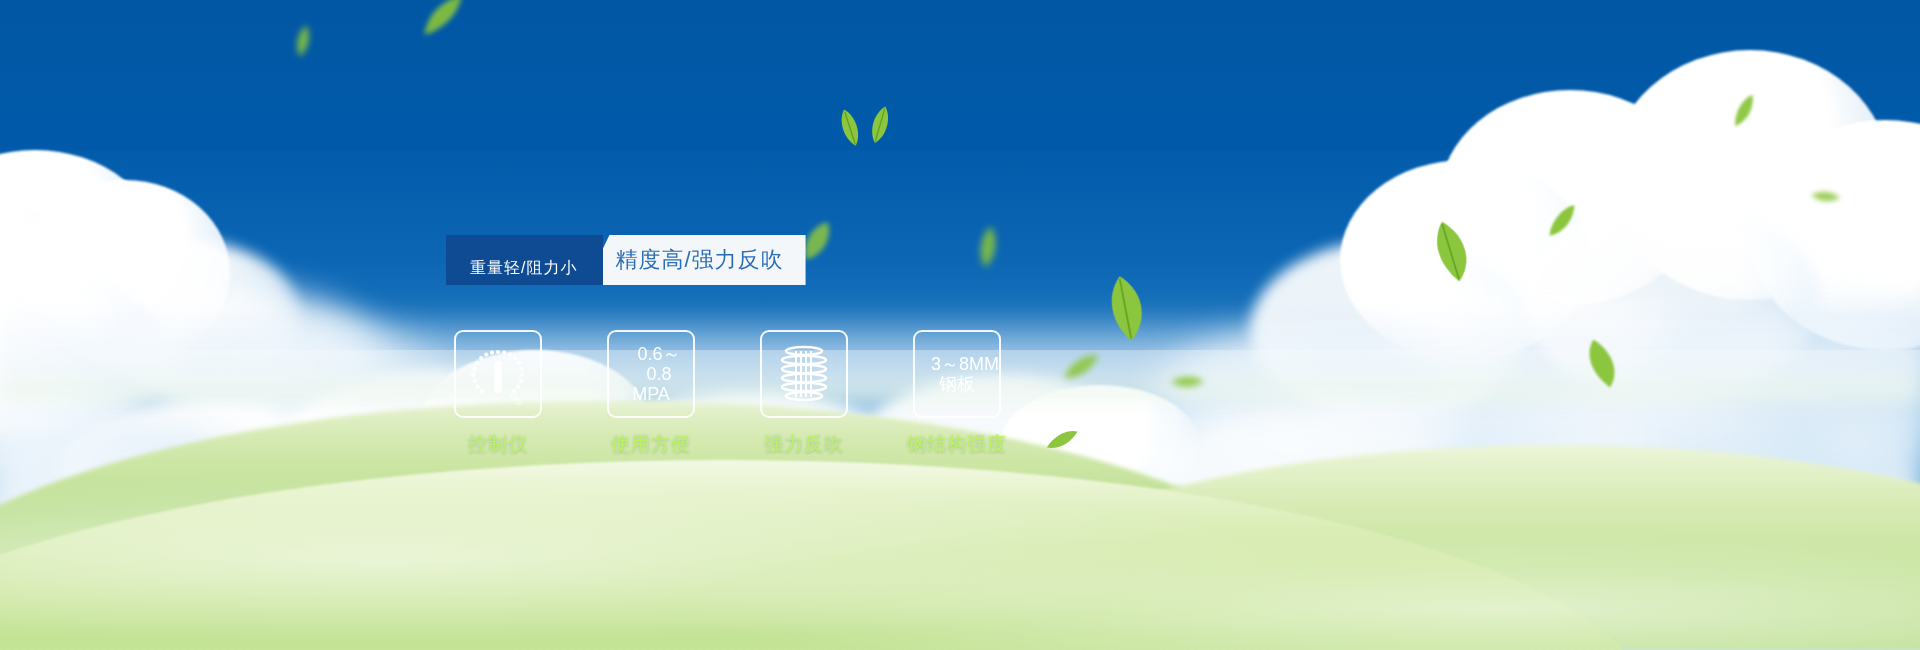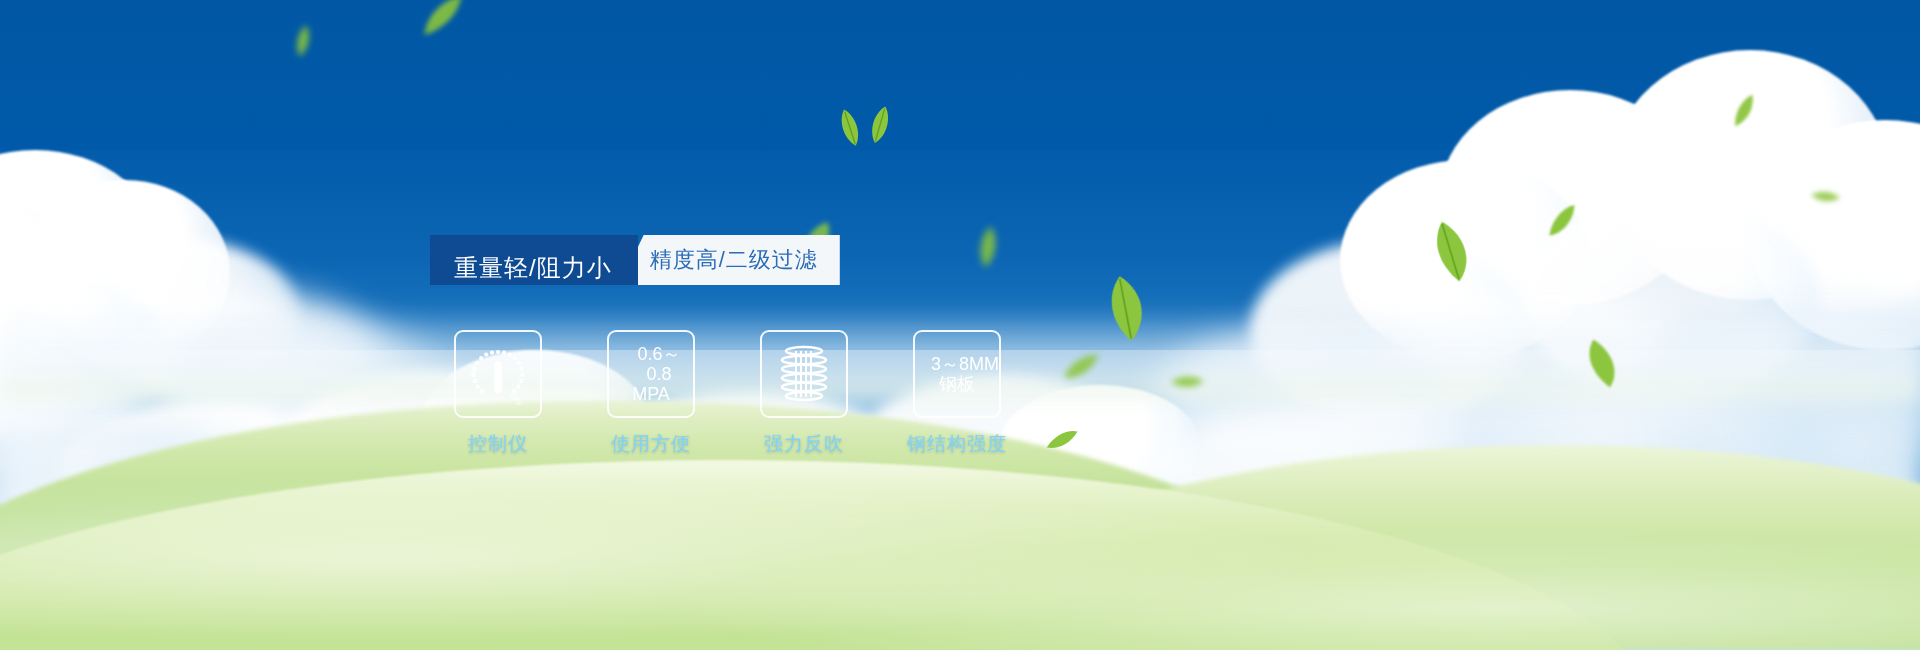--- a/index.html
+++ b/index.html
@@ -103,22 +103,22 @@
 
   
   .tagbar{
     position:absolute;left:430px;top:235px;
     height:50px;display:flex;align-items:stretch;
   }
   .tag-blue{
     background:#0e4b93;color:#ffffff;
     display:flex;align-items:center;
     padding:16px 26px 0 24px;
-    font-size:24px;letter-spacing:1px;
-    position:relative;z-index:2;
+    font-size:16px;letter-spacing:1px;
+    position:relative;z-index:2;margin-left:16px;
   }
   .tag-white{
     background:#f4f7fa;color:#2b6db5;
     display:flex;align-items:center;
     padding:0 22px 0 30px;
     font-size:22px;letter-spacing:1px;
     position:relative;margin-left:-18px;
     clip-path:polygon(24px 0, 100% 0, 100% 100%, 0 100%);
     z-index:1;
   }
@@ -131,21 +131,21 @@
   .feature{width:120px;display:flex;flex-direction:column;align-items:center;}
   .fbox{
     width:84px;height:84px;border:2px solid rgba(255,255,255,.92);
     border-radius:9px;display:flex;flex-direction:column;
     align-items:center;justify-content:center;
     color:#ffffff;line-height:1.12;text-align:center;
   }
   .fbox .l1{font-size:18px;letter-spacing:0;margin-left:16px;}
   .fbox .l2{font-size:18px;letter-spacing:0;text-align:right;}
   .fcap{
-    margin-top:13px;color:#7dd3fc;font-size:19px;letter-spacing:1px;
+    margin-top:13px;color:#bef264;font-size:19px;letter-spacing:1px;
     white-space:nowrap;text-shadow:0 1px 3px rgba(0,50,90,.25);
   }
   .fbox svg{display:block;}
 </style>
 </head>
 <body>
 
 <div class="stage">
 
   <div class="sky"></div>
@@ -273,21 +273,21 @@
     <div class="leaf" style="left:868px;top:104px;width:24px;height:42px;transform:rotate(16deg);">
       <svg viewBox="0 0 36 60">
           <path d="M18 1 C31 14 33 42 18 58 C3 42 5 14 18 1 Z" fill="#8cc63f"></path>
           <path d="M18 4 L18 56" stroke="#5fa21e" stroke-width="2" fill="none"></path>
         </svg>
     </div>
 
 
     <div class="tagbar">
       <div class="tag-blue">重量轻/阻力小</div>
-      <div class="tag-white">精度高/二级过滤</div>
+      <div class="tag-white">精度高/强力反吹</div>
     </div>
 
     <div class="features">
 
       <div class="feature">
         <div class="fbox">
           <svg width="66" height="62" viewBox="0 0 66 62" aria-hidden="true">
             <g fill="#ffffff">
               <circle cx="33" cy="9" r="2.1"></circle>
                 <circle cx="27" cy="9.6" r="2.1"></circle>

